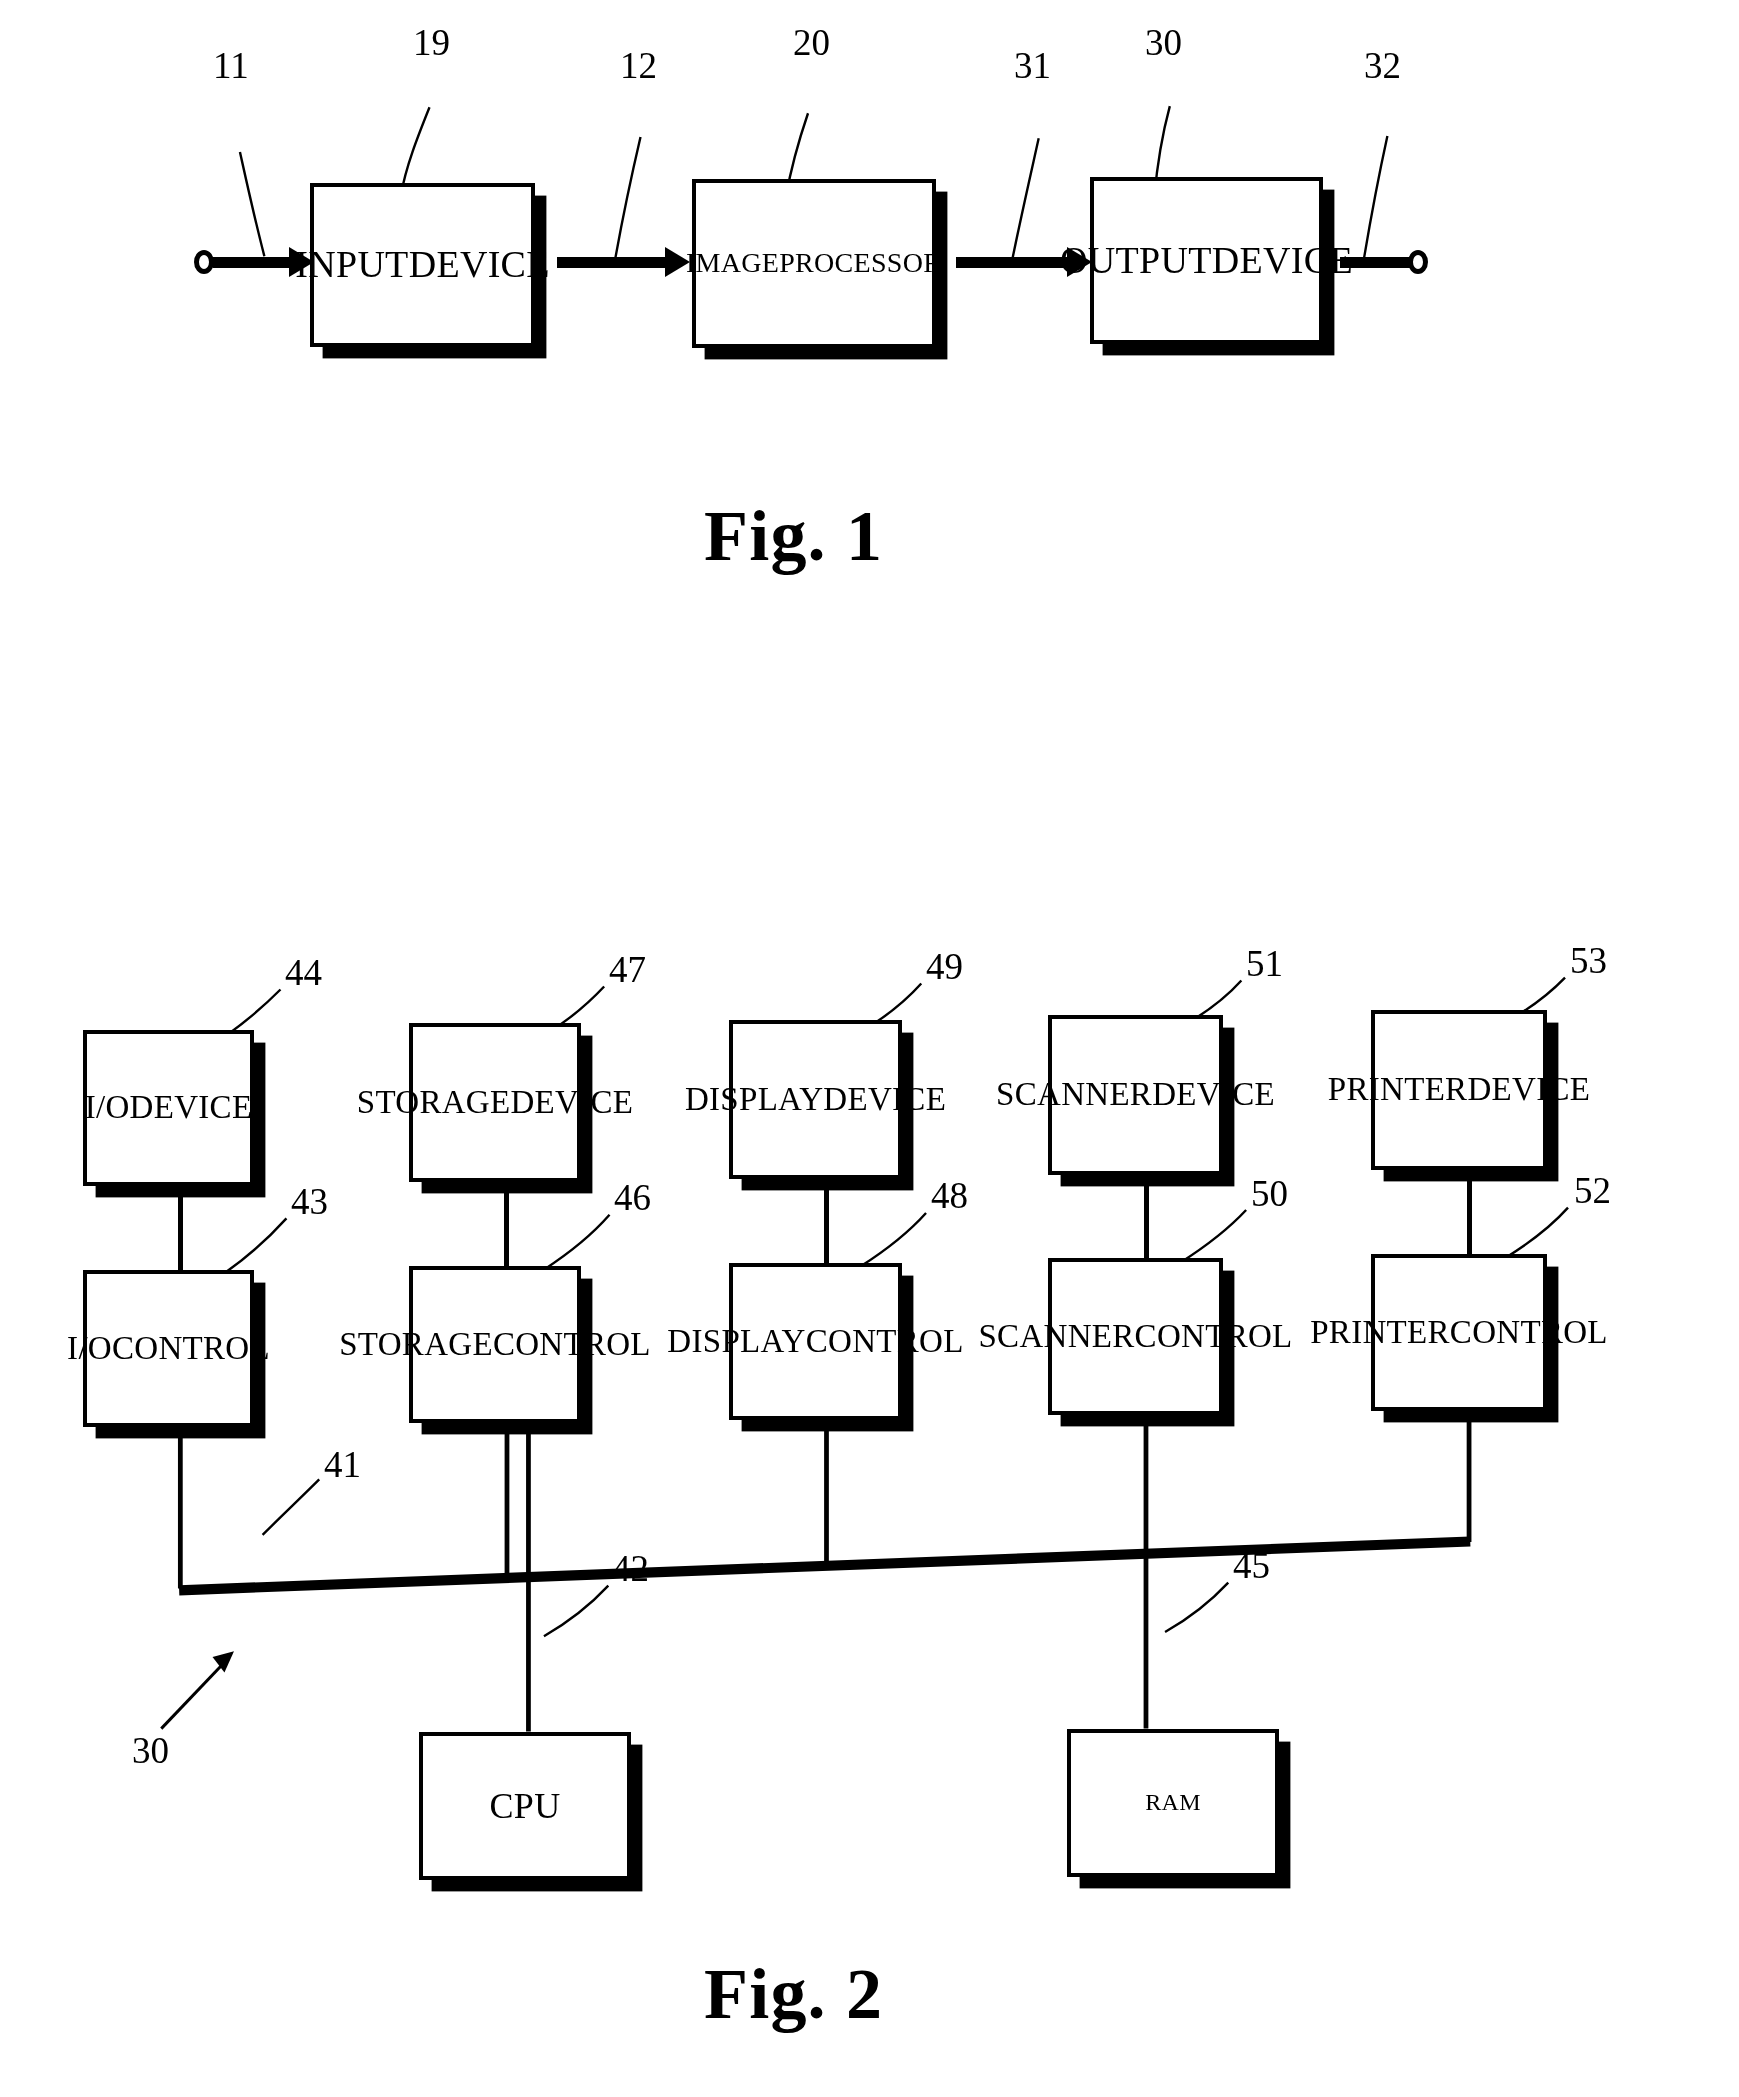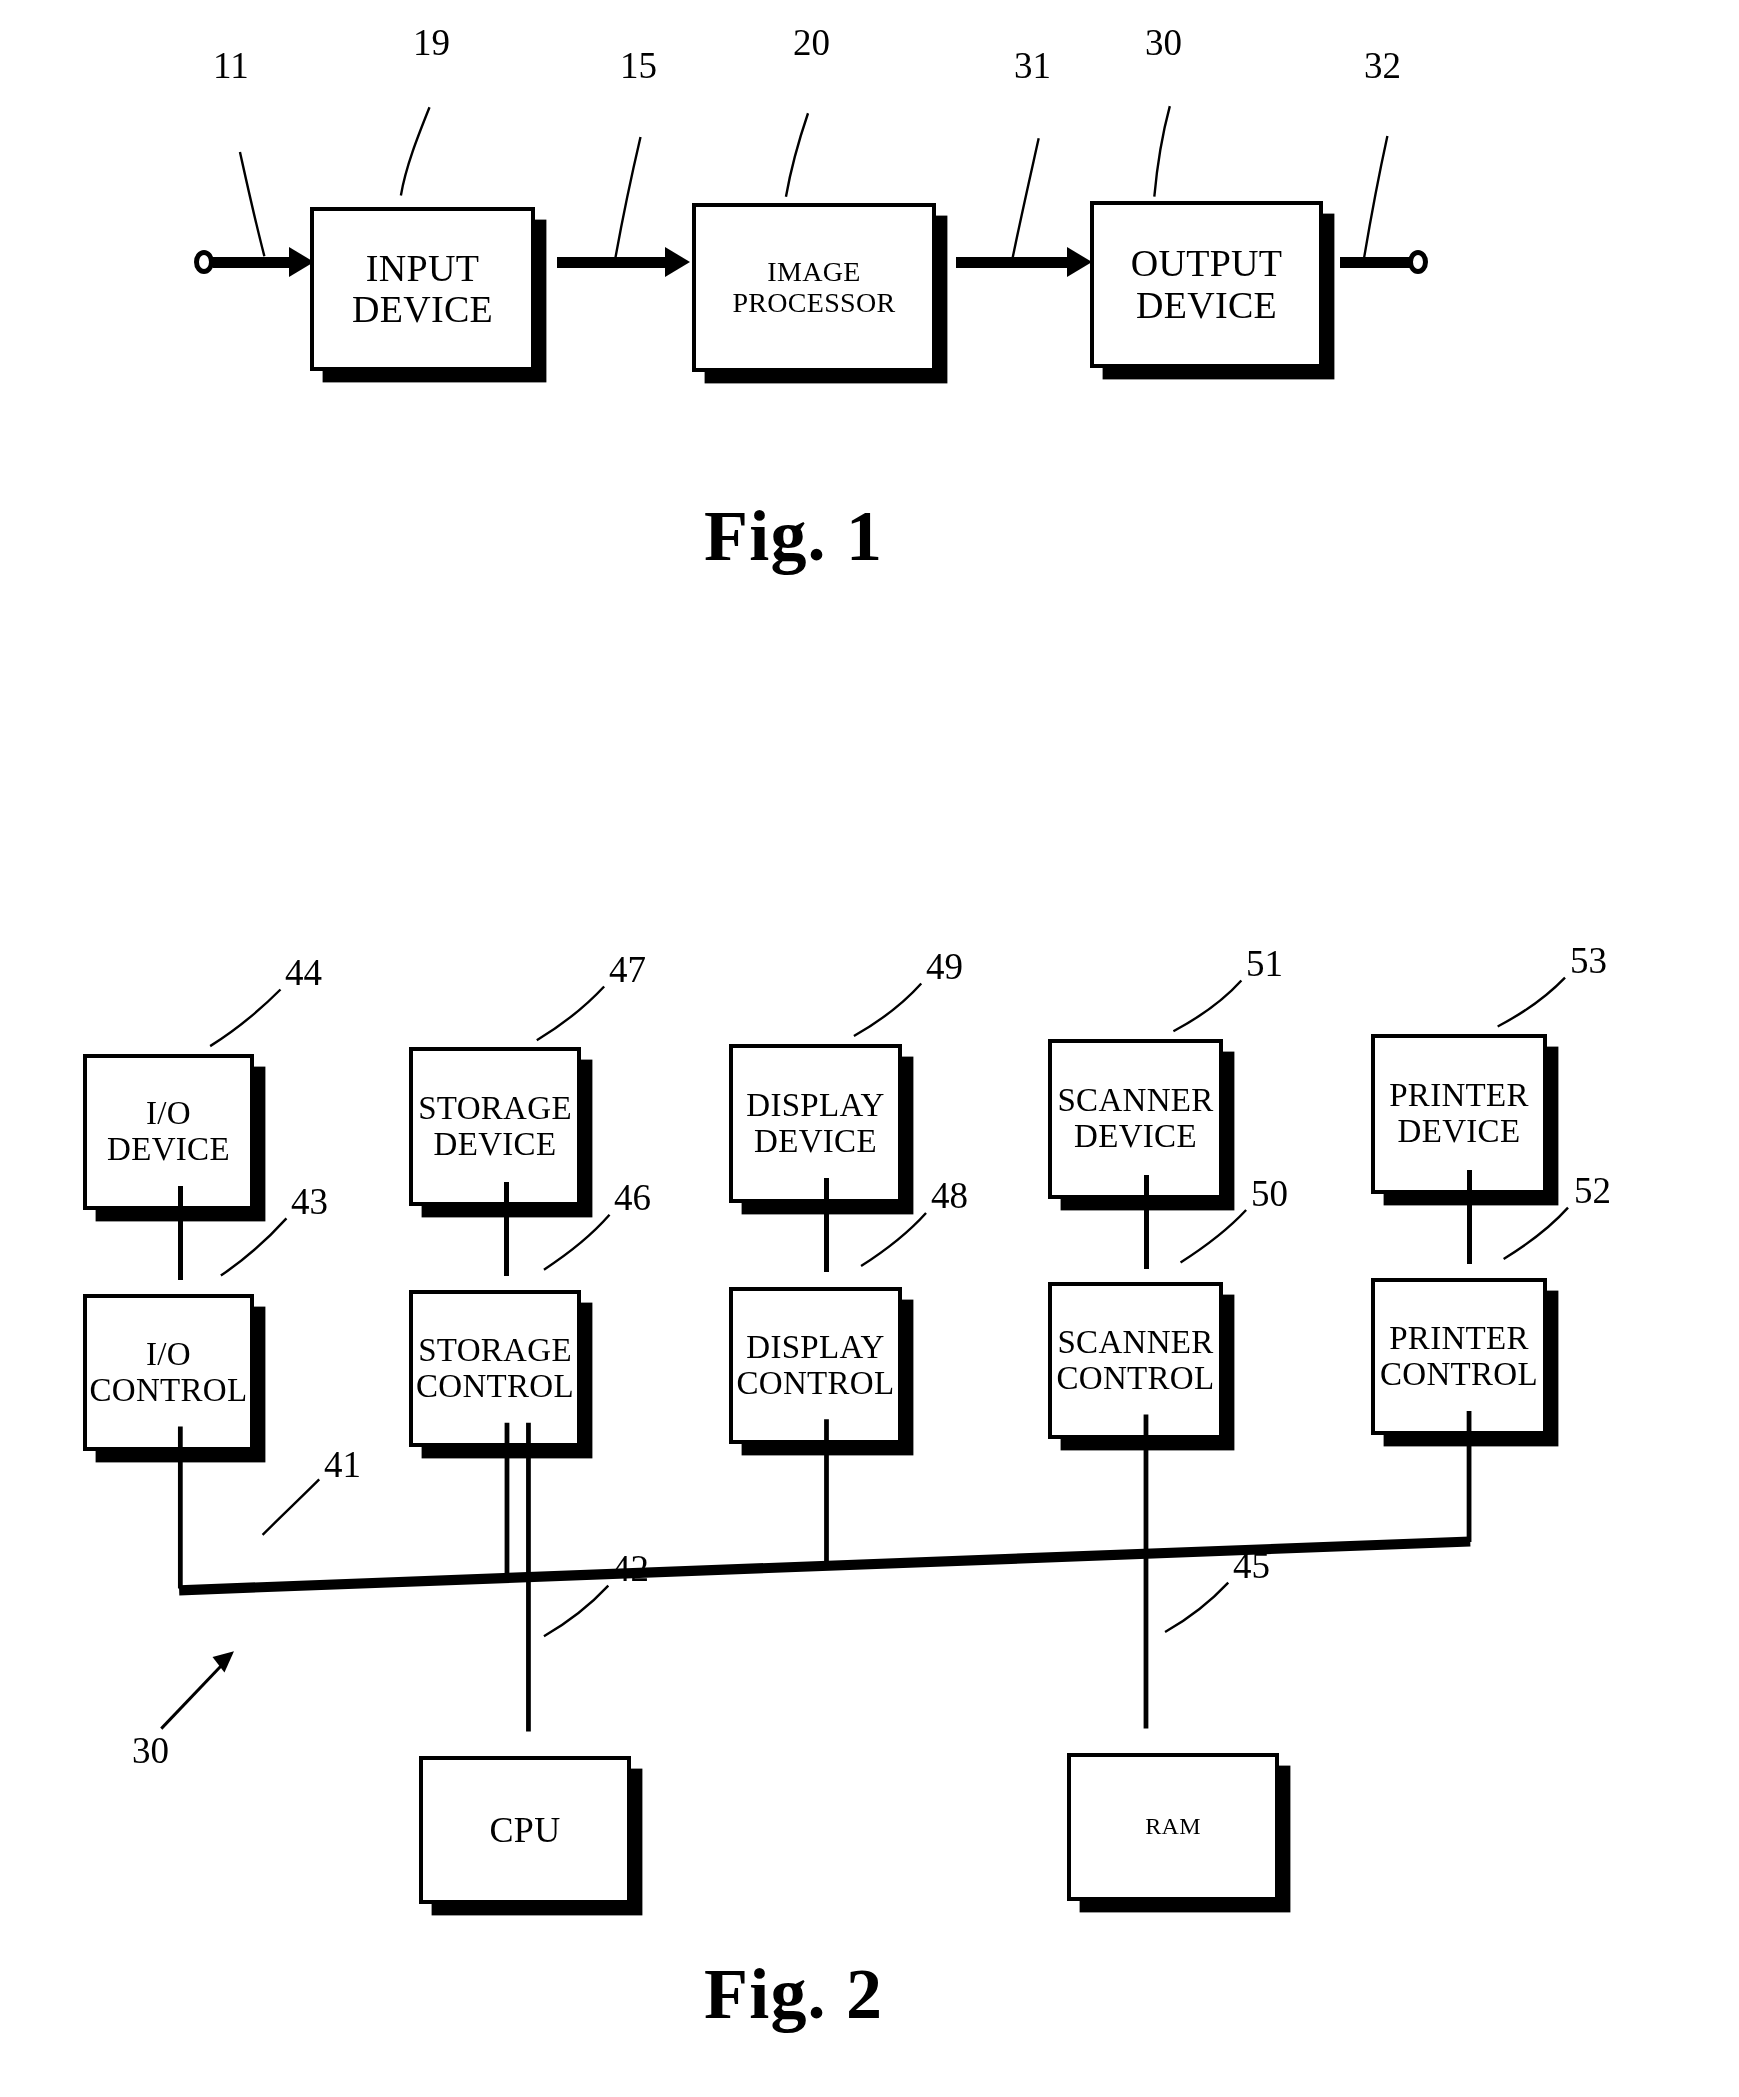--- a/index.html
+++ b/index.html
@@ -18,27 +18,26 @@
   }
 
   
   .box {
     position: absolute;
     background: #ffffff;
     border: 4.2px solid #000000;
     box-sizing: border-box;
     box-shadow: 12px 12px 0 -0.6px #000000;
     display: flex;
-    flex-direction: column;
+    flex-direction: row;
     align-items: center;
     justify-content: center;
     text-align: center;
     line-height: 1.08;
     letter-spacing: 0.3px;
-    margin-top: 24px;
   }
   .box .line2 { display: block; }
 
   .refnum {
     position: absolute;
     font-size: 37px;
     font-family: "Liberation Serif", "DejaVu Serif", serif;
     line-height: 1;
     white-space: nowrap;
   }
@@ -122,21 +121,21 @@
 
       <path d="M 1742 232 C 1728 295, 1712 365, 1698 434" stroke="#000" stroke-width="4" fill="none"></path>
 
       <path d="M 1962 178 C 1948 230, 1940 285, 1936 330" stroke="#000" stroke-width="4" fill="none"></path>
 
       <path d="M 2327 228 C 2313 292, 2300 360, 2288 432" stroke="#000" stroke-width="4" fill="none"></path>
     </svg>
 
     <div class="refnum" style="left:213px; top:47px;text-align:center;">11</div>
     <div class="refnum" style="left:413px; top:24px;">19</div>
-    <div class="refnum" style="left:620px; top:47px;">15</div>
+    <div class="refnum" style="left:620px; top:47px;">12</div>
     <div class="refnum" style="left:793px; top:24px;">20</div>
     <div class="refnum" style="left:1014px; top:47px;">31</div>
     <div class="refnum" style="left:1145px; top:24px;">30</div>
     <div class="refnum" style="left:1364px; top:47px;">32</div>
 
     <div class="terminal" style="left:194px; top:250px;"></div>
 
     <div class="hline" style="left:213px; top:257px; width:79px; height:10.7px;"></div>
     <div class="arrowhead" style="left:289px; top:247px;"></div>
 

